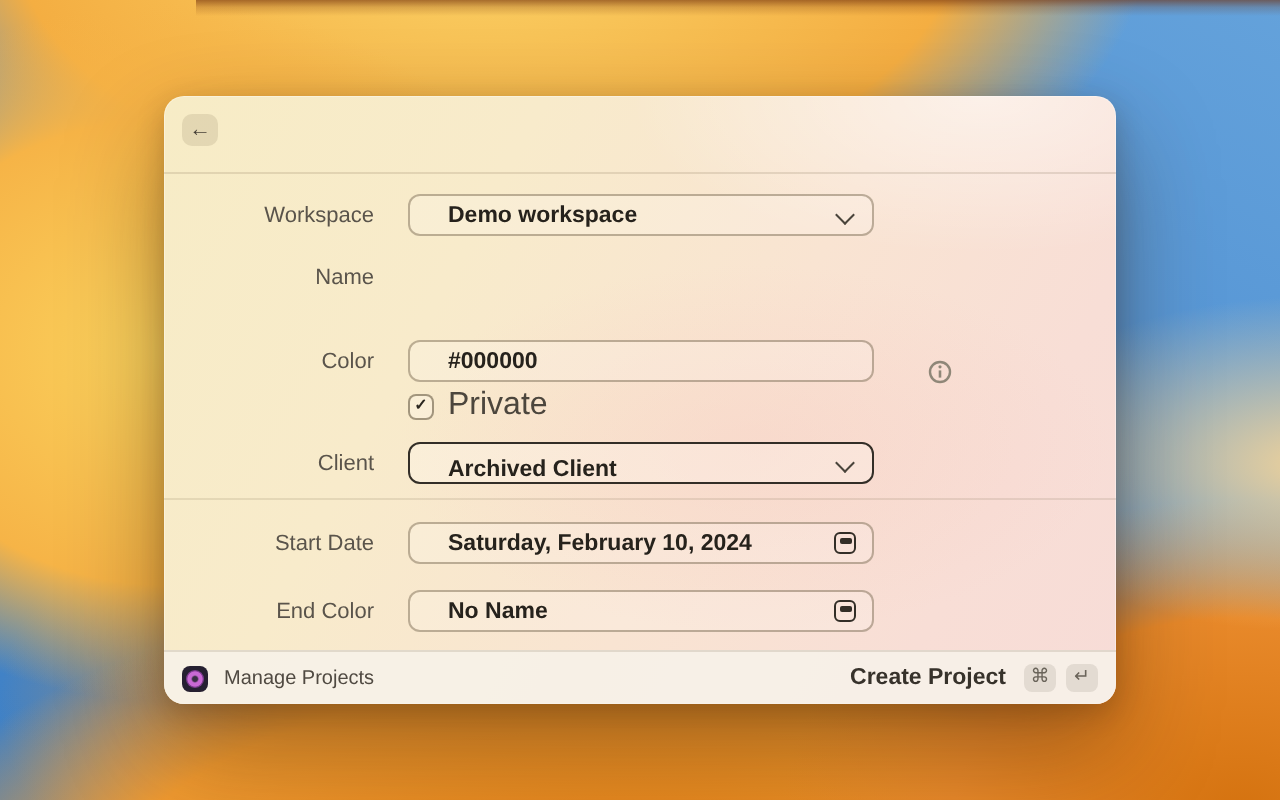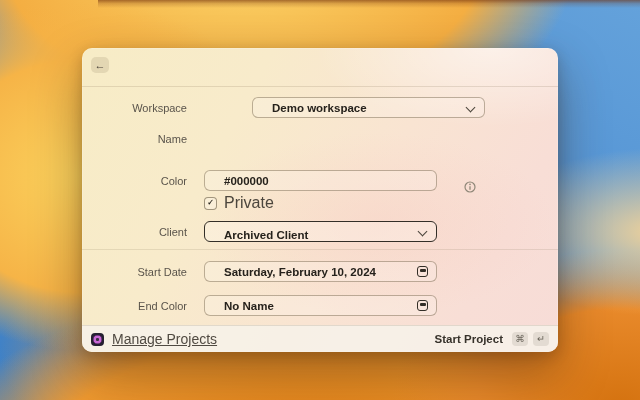--- a/index.html
+++ b/index.html
@@ -28,21 +28,21 @@
   .back-btn{position:absolute;left:9px;top:9px;width:18px;height:16px;border-radius:5px;
     background:rgba(95,75,45,0.13);display:flex;align-items:center;justify-content:center;
     font-size:11px;line-height:1;color:#453f36;cursor:default;}
   
   .row{position:absolute;left:0;display:flex;align-items:center;}
   .flabel{width:105px;text-align:right;font-size:11px;color:#5a544b;padding-right:17px;flex:none;}
   .control{position:relative;width:233px;height:21px;border:1px solid rgba(100,82,55,0.42);border-radius:6px;
     background:rgba(255,252,244,0.22);display:flex;align-items:center;padding:0 19px;box-sizing:border-box;
     font-size:11.5px;font-weight:600;color:#26221c;white-space:nowrap;}
   .control.focused{border:1.5px solid #332e27;background:rgba(255,252,244,0.3);align-items:flex-end;}
-  .row-workspace{top:49px;gap:48px;} .row-name{top:85px;} .row-color{top:122px;}
+  .row-workspace{top:49px;} .row-name{top:85px;} .row-color{top:122px;}
   .row-private{top:146px;} .row-client{top:173px;}
   .row-start{top:213px;justify-content:flex-end;} .row-end{top:247px;}
   .chevron-down-icon{position:absolute;right:10px;top:6px;width:6px;height:6px;
     border-right:1.5px solid #4a443b;border-bottom:1.5px solid #4a443b;transform:rotate(45deg);}
   .calendar-icon{position:absolute;right:8px;top:4px;width:11px;height:11px;box-sizing:border-box;
     border:1.3px solid #332e27;border-radius:3px;}
   .calendar-icon::before{content:"";position:absolute;left:1.5px;right:1.5px;top:1.5px;height:3px;
     background:#332e27;border-radius:1px;}
   .info-icon{position:absolute;left:355px;width:12px;height:12px;}
   .row-color .info-icon{top:4px;left:243px;margin-left:17px;position:relative;left:10px;}
@@ -53,21 +53,21 @@
   .spacer-label{width:105px;padding-right:17px;flex:none;}
   .divider-mid{position:absolute;left:0;right:0;top:201px;border-top:1px solid rgba(92,70,40,0.12);}
   
   .footer{position:absolute;left:0;right:0;bottom:0;height:27px;box-sizing:border-box;
     background:rgba(247,242,234,0.85);border-top:1px solid rgba(92,70,40,0.14);
     display:flex;align-items:center;padding:0 9px;}
   .app-icon{width:13px;height:13px;border-radius:4px;background:#262031;position:relative;
     margin-right:8px;flex:none;}
   .app-icon::after{content:"";position:absolute;inset:2px;border-radius:50%;
     background:radial-gradient(circle at 50% 50%, #3a2f45 0 1.2px, #c969d4 2px 3.6px, #7d3b8f 4px);}
-  .footer-app-name{font-size:14px;color:#504a42;text-decoration:underline;}
+  .footer-app-name{font-size:10px;color:#504a42;}
   .footer-right{margin-left:auto;display:flex;align-items:center;gap:5px;}
   .action-label{font-size:11.5px;font-weight:700;color:#37322b;margin-right:4px;}
   .key-badge{min-width:16px;height:14px;border-radius:4px;background:rgba(60,45,25,0.1);
     color:#6a645a;font-size:9.5px;line-height:1;display:flex;align-items:center;justify-content:center;
     padding:0 2px;box-sizing:border-box;}
 </style>
 </head>
 <body>
 
 <div class="wallpaper"></div>
@@ -138,19 +138,19 @@
     <div class="control">
       <span>No Name</span>
       <span class="calendar-icon"></span>
     </div>
   </div>
 
   <div class="footer">
     <span class="app-icon"></span>
     <span class="footer-app-name">Manage Projects</span>
     <div class="footer-right">
-      <span class="action-label">Start Project</span>
+      <span class="action-label">Create Project</span>
       <span class="key-badge">⌘</span>
       <span class="key-badge">↵</span>
     </div>
   </div>
 
 </div>
 
 </body></html>

